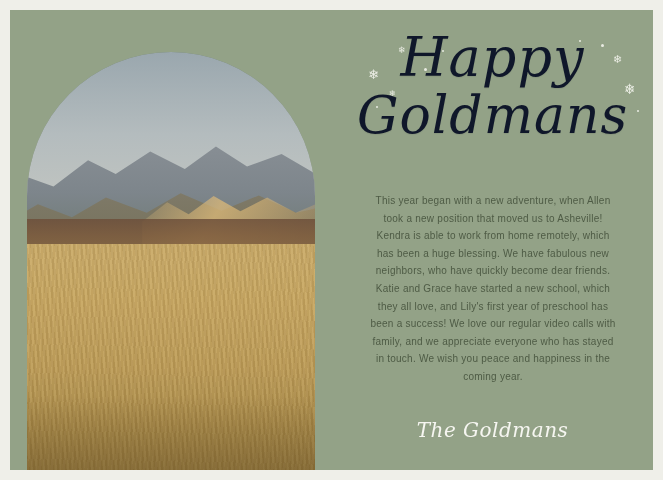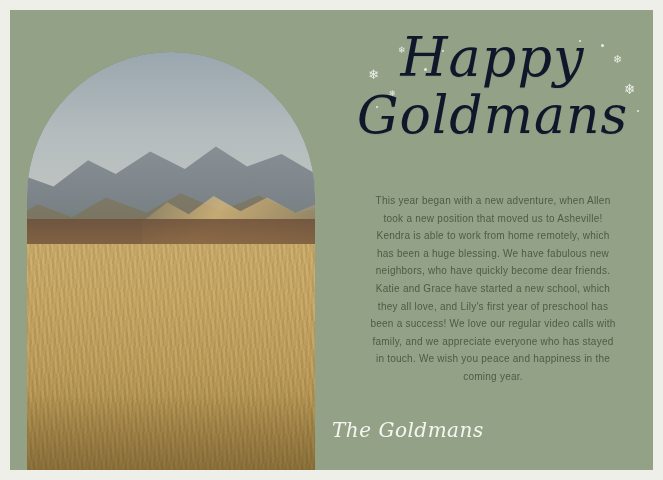--- a/index.html
+++ b/index.html
@@ -177,21 +177,21 @@
     color: #4e5b45;
     font-family: "Liberation Sans", sans-serif;
     font-size: 10px;
     line-height: 17.6px;
     letter-spacing: .25px;
   }
 
   #signature {
     position: absolute;
     left: 0; bottom: 28px; width: 321px;
-    text-align: left;
+    text-align: center;
     color: #f6f6f1;
     font-family: "DejaVu Serif", serif;
     font-style: italic;
     font-size: 20px;
     letter-spacing: .5px;
   }
 
   
   .snow {
     position: absolute;

